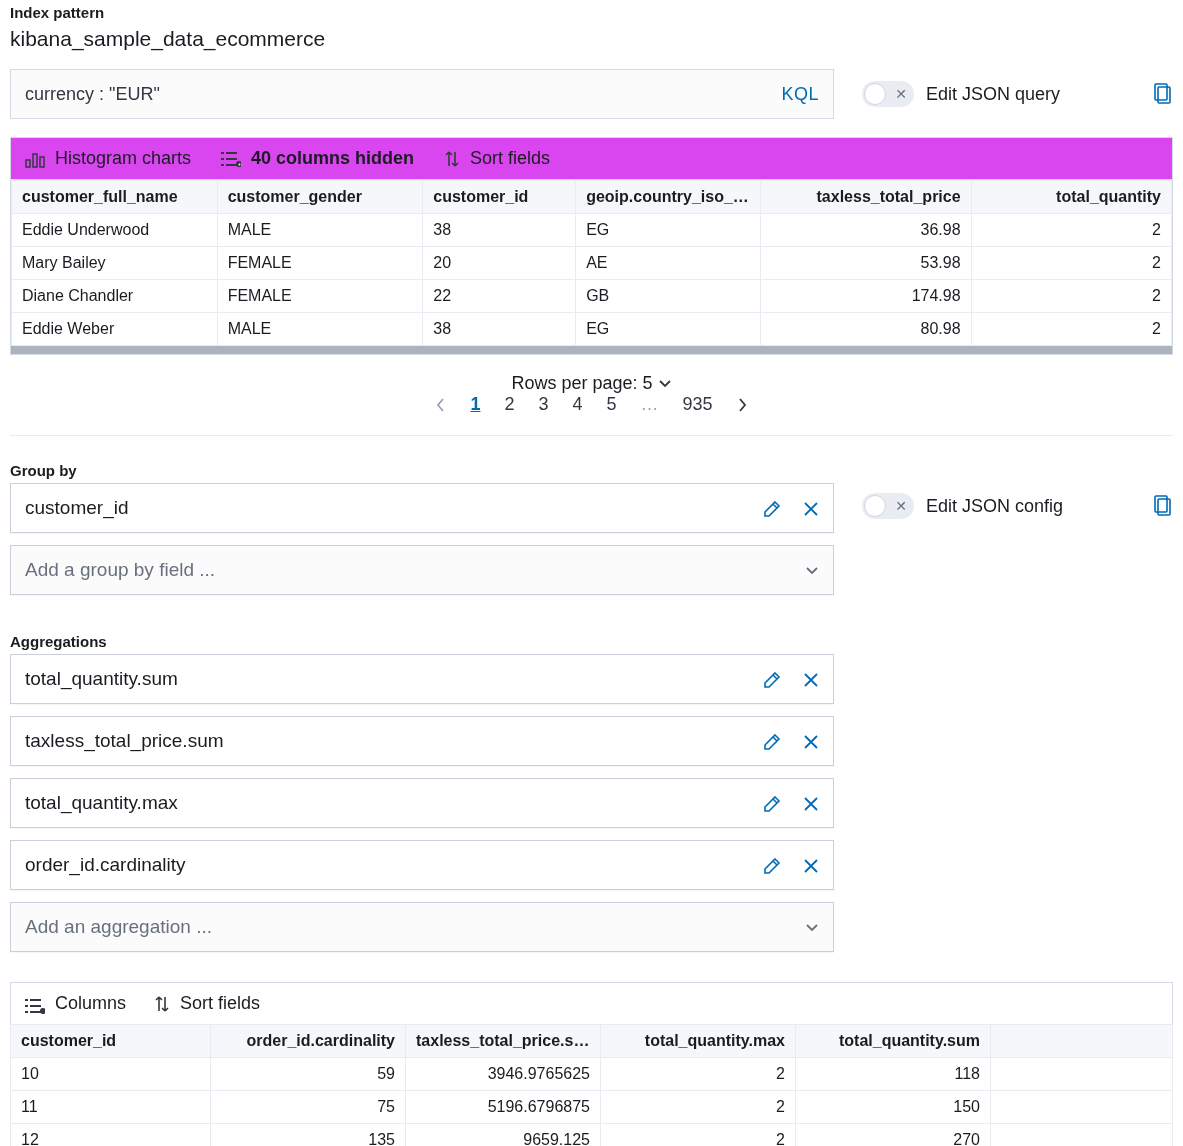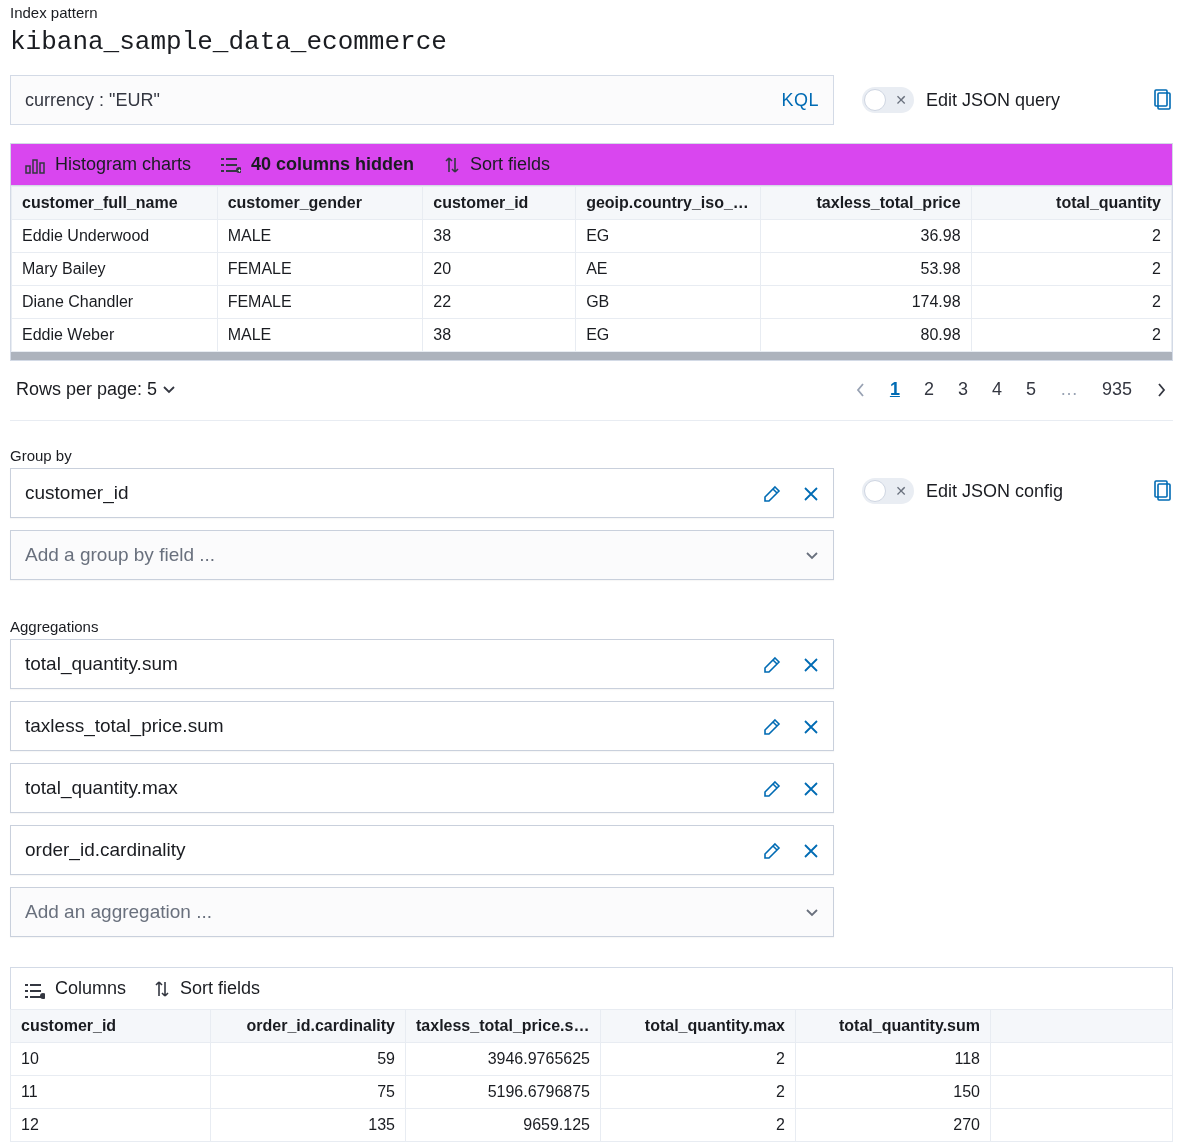--- a/index.html
+++ b/index.html
@@ -1,19 +1,19 @@
 <!DOCTYPE html>
 <html><head>
   <meta charset="utf-8">
   <style>
     * { box-sizing: border-box; }
     body { margin: 0; padding: 0 10px; font-family: -apple-system, BlinkMacSystemFont, "Segoe UI", Helvetica, Arial, sans-serif; font-size: 17px; color: #1a1c21; background: #fff; }
     .section { margin-bottom: 10px; }
-    .label-bold { font-size: 15px; font-weight: 400; color: #1a1c21; padding: 4px 0; }
-    .index-pattern-value { font-size: 26px; padding: 2px 0 8px 0; font-family: Liberation Mono, monospace; }
+    .label-bold { font-size: 15px; font-weight: 700; color: #1a1c21; padding: 4px 0; }
+    .index-pattern-value { font-size: 21px; padding: 2px 0 8px 0; }
 
     .query-row { display: flex; align-items: center; gap: 28px; margin-bottom: 18px; }
     .query-box { flex: 0 0 824px; border: 1px solid #d3dae6; background: #fbfbfc; height: 50px; display: flex; align-items: center; padding: 0 14px; font-size: 18px; color: #343741; }
     .query-box .kql { margin-left: auto; color: #006bb4; font-weight: 500; letter-spacing: .5px; }
     .toggle-group { display: flex; align-items: center; gap: 12px; }
     .switch { width: 52px; height: 26px; border-radius: 13px; background: #e9edf3; position: relative; display:flex; align-items:center; }
     .switch .thumb { width: 22px; height: 22px; border-radius: 50%; background: #fff; border:1px solid #cfd6e2; position:absolute; left:2px; }
     .switch .x { position: absolute; right: 7px; font-size: 14px; color: #69707d; }
     .switch-label { font-size: 18px; }
     .copy-icon { color: #006bb4; margin-left: auto; }
@@ -21,21 +21,21 @@
     .table-wrap { border: 1px solid #d3dae6; }
     .toolbar { display: flex; align-items: center; gap: 30px; padding: 10px 14px; background: #d946ef; border-bottom: 1px solid #d3dae6; font-size: 18px; }
     .toolbar .item { display: flex; align-items: center; gap: 10px; }
     .toolbar .bold { font-weight: 700; }
     .tbl { width: 100%; border-collapse: collapse; table-layout: fixed; }
     .tbl th, .tbl td { border: 1px solid #e8ecf2; padding: 7px 10px; font-size: 16px; text-align: left; overflow: hidden; text-overflow: ellipsis; white-space: nowrap; }
     .tbl th { background: #f5f7fa; font-weight: 700; }
     .right { text-align: right !important; }
     .scroll-hint { height: 8px; background: #adb3bd; margin-top: 0; }
 
-    .pager-row { display: flex; align-items: center; justify-content: space-between; padding: 18px 6px; font-size: 18px; }
+    .pager-row { display: flex; align-items: center; justify-content: space-between; padding: 18px 6px; font-size: 18px; flex-direction: column; }
     .pager { display: flex; align-items: center; gap: 24px; color: #343741; }
     .pager .active { color: #006bb4; font-weight: 700; text-decoration: underline; }
     .pager .chev { color: #98a2b3; }
 
     hr.sep { border: none; border-top: 1px solid #e8ecf2; margin: 2px 0 22px 0; }
 
     .gb-row { display: flex; align-items: center; gap: 28px; }
     .pill-col { width: 824px; }
     .pill { border: 1px solid #c9d0dc; background: #fff; height: 50px; display: flex; align-items: center; padding: 0 14px; font-size: 19px; margin-bottom: 12px; box-shadow: 0 1px 1px rgba(0,0,0,.03); }
     .pill .actions { margin-left: auto; display: flex; gap: 22px; color: #006bb4; font-size: 18px; }

